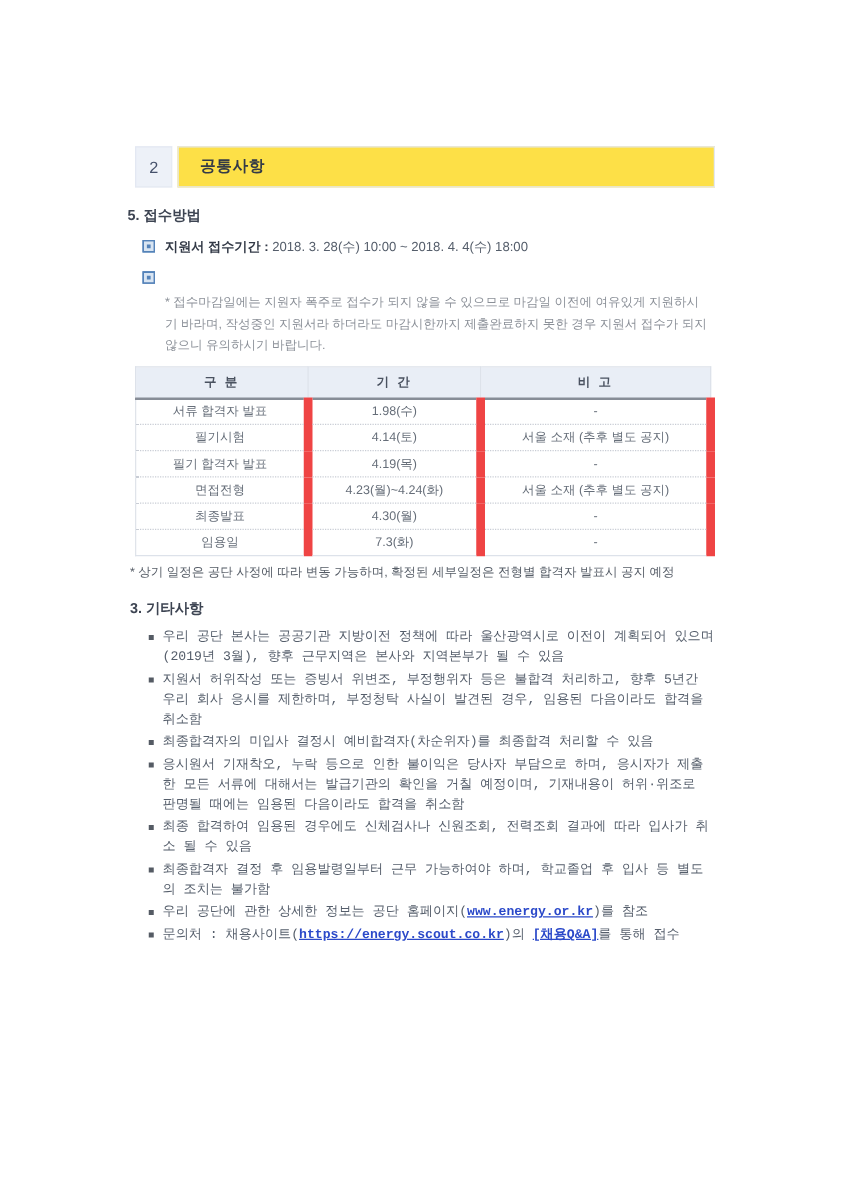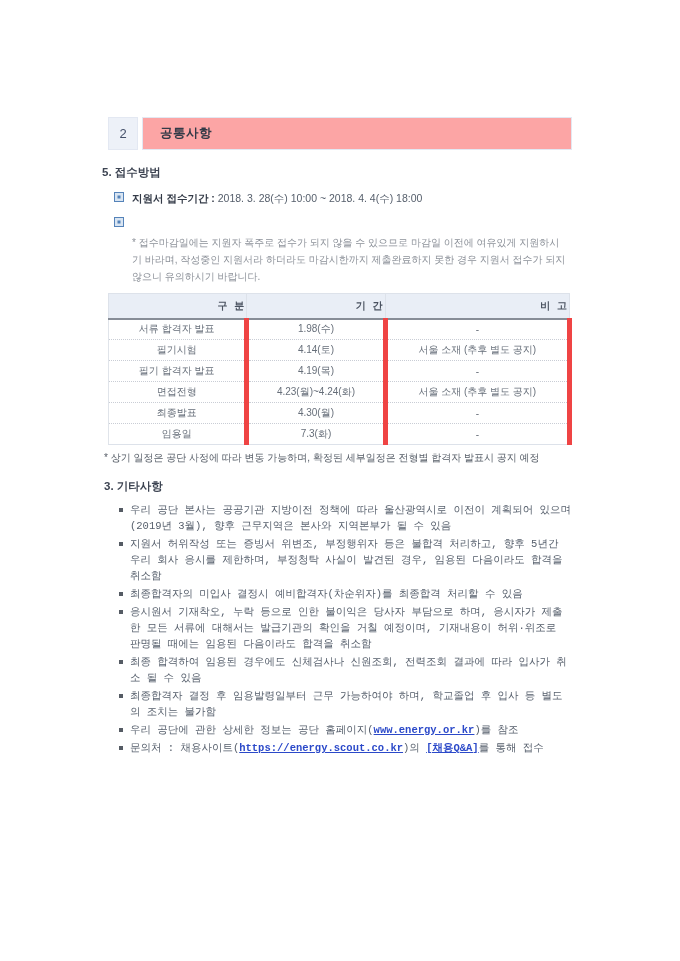--- a/index.html
+++ b/index.html
@@ -19,21 +19,21 @@
 
   
   .banner { display: flex; height: 33px; }
   .banner .num {
     width: 30px; background: #edf1f8; border: 1px solid #e3e8f2;
     display: flex; align-items: center; justify-content: center;
     font-size: 13px; color: #44506a; font-weight: 400;
   }
   .banner .gap { width: 4px; background: #ffffff; }
   .banner .ttl {
-    flex: 1; background: #fca5a5; border: 1px solid #e3e8f2;
+    flex: 1; background: #fde047; border: 1px solid #e3e8f2;
     display: flex; align-items: center;
     padding-left: 17px;
     font-size: 12.5px; font-weight: bold; color: #333a47;
     letter-spacing: 0.5px;
   }
 
   
   .sec-h {
     font-size: 11.5px; font-weight: bold; color: #3d4452;
     margin-left: -6px;
@@ -73,25 +73,24 @@
     margin-top: 8px;
     table-layout: fixed;
   }
   table.sched th {
     background: #e9eef6;
     border: 1px solid #dde2ea;
     border-bottom: 2px solid #878d97;
     height: 25px;
     font-size: 10px; font-weight: bold; color: #4a5260;
     letter-spacing: 2px;
-    text-align: right;
   }
   table.sched td {
     border-left: 1px solid #e0e4ea;
-    border-right: 5px solid #ef4444;
+    border-right: 7px solid #ef4444;
     border-bottom: 1px dotted #c9cdd5;
     height: 21px;
     text-align: center;
     font-size: 10px; color: #666e79;
   }
   table.sched tr:last-child td { border-bottom: 1px solid #dde2ea; }
   table.sched col.c1 { width: 30%; }
   table.sched col.c2 { width: 30%; }
   table.sched col.c3 { width: 40%; }
 

